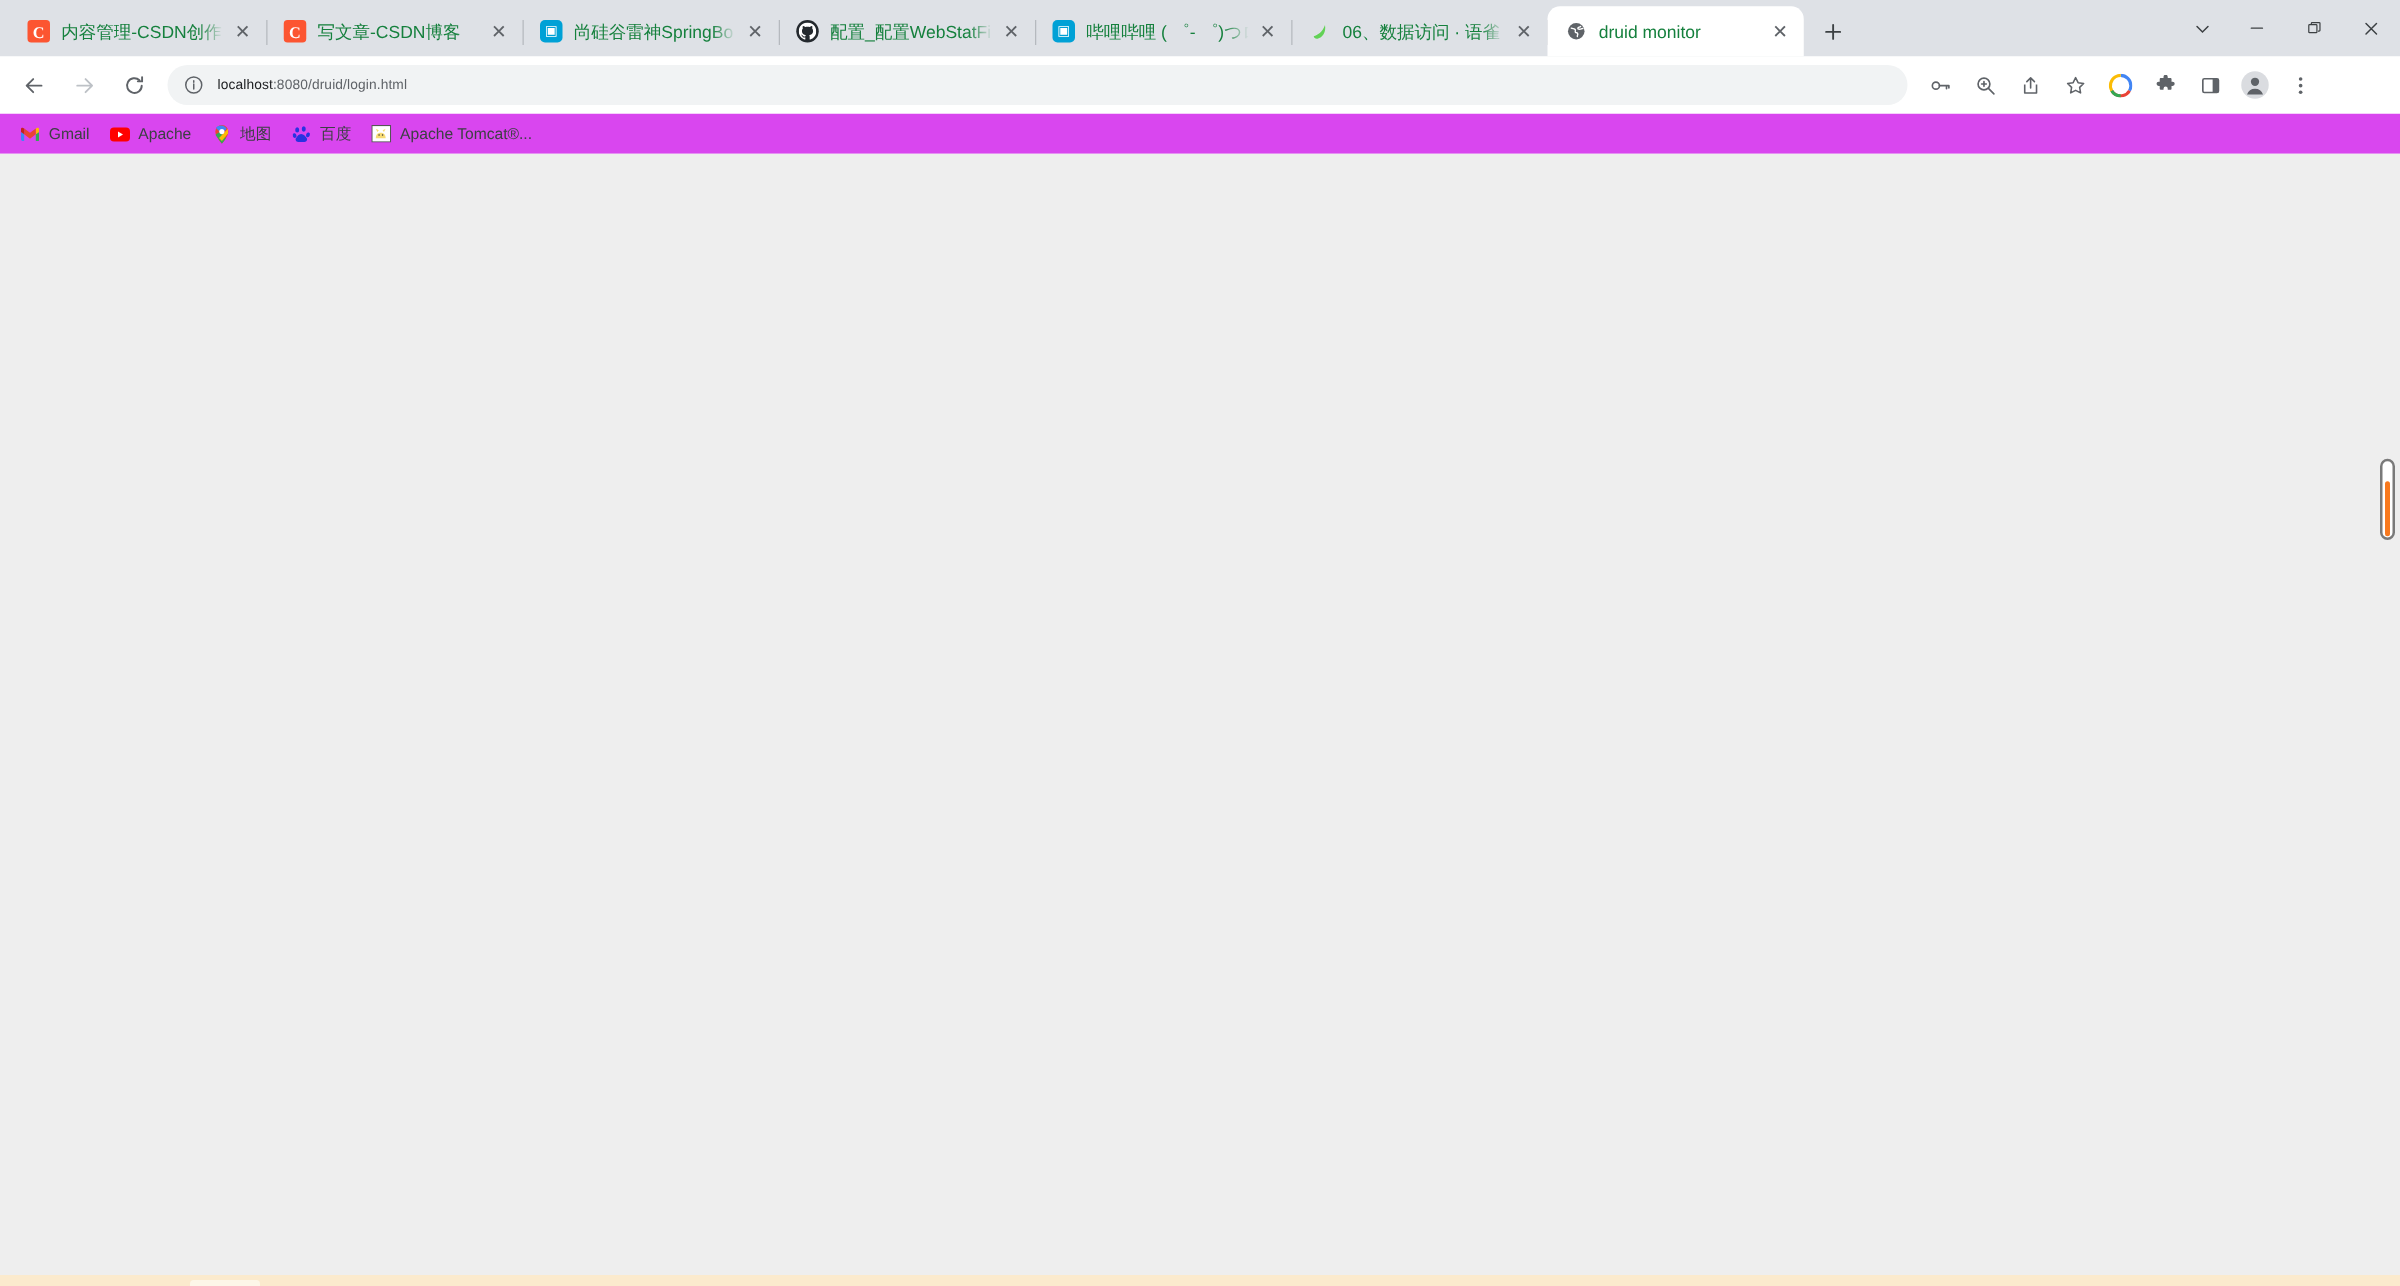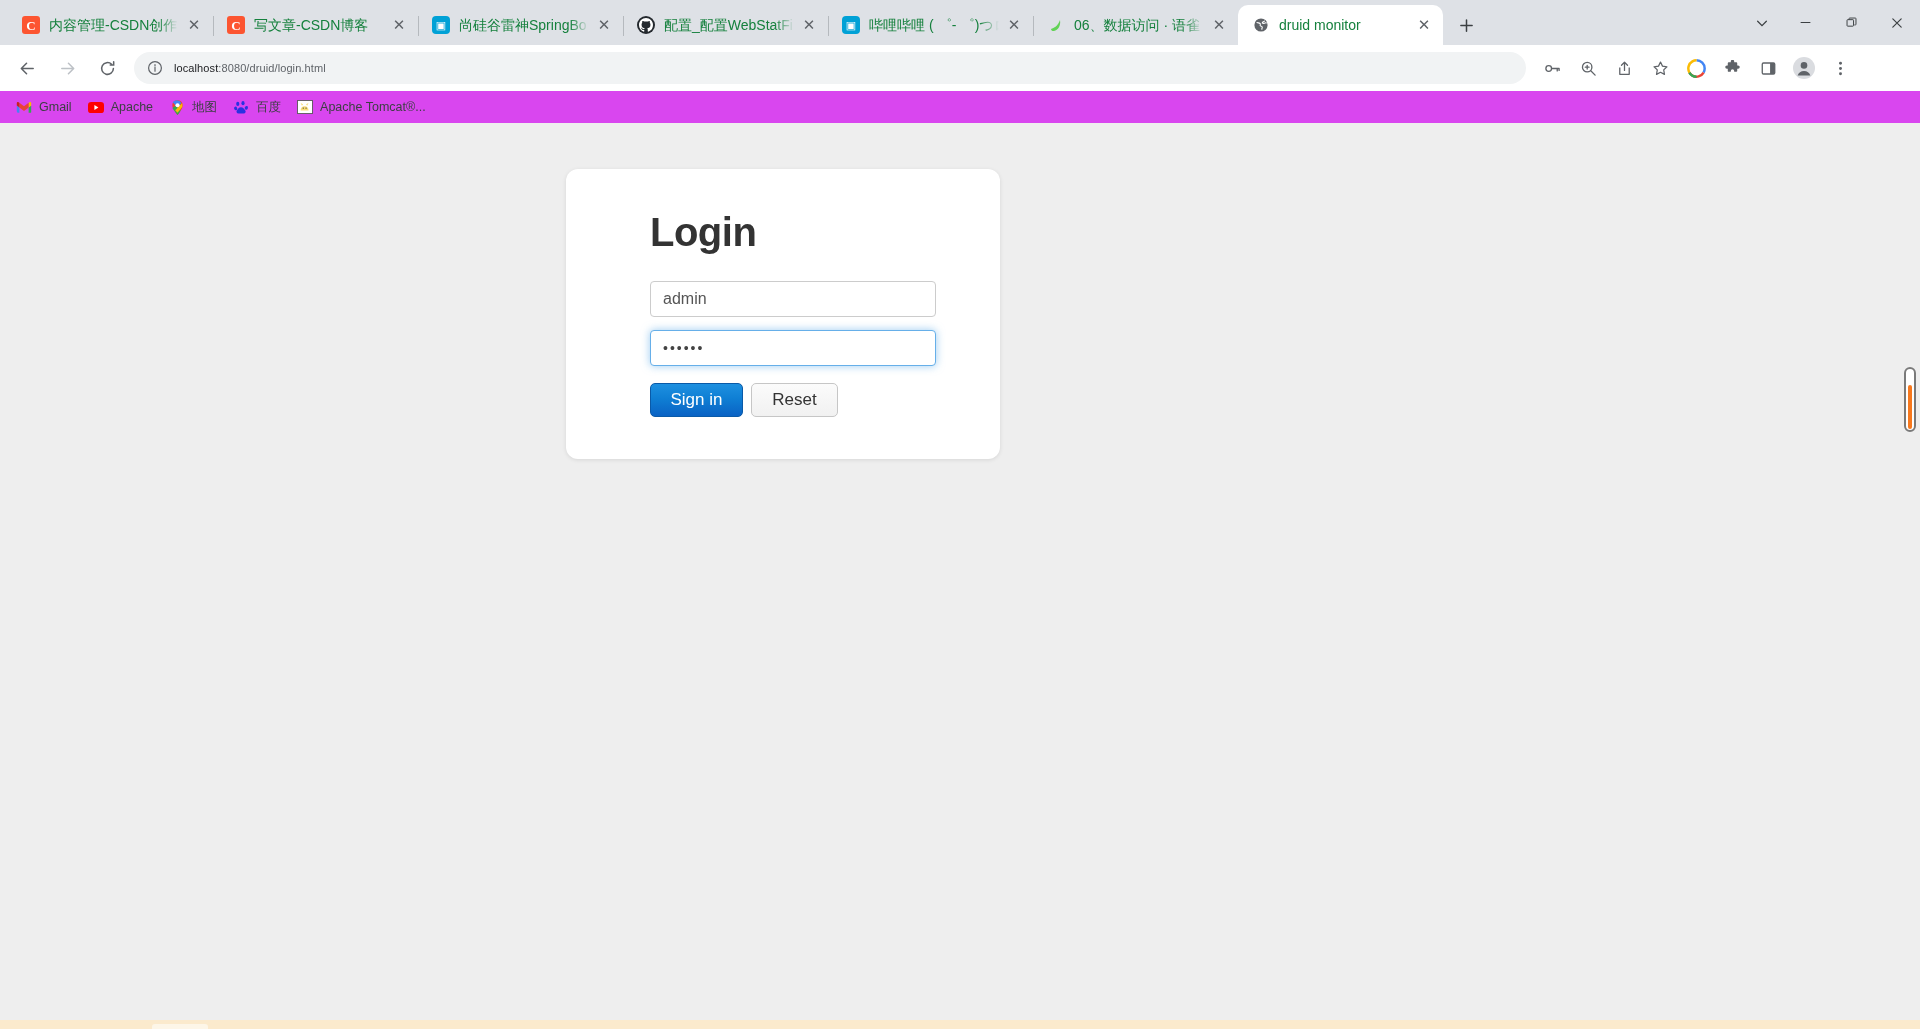--- a/index.html
+++ b/index.html
@@ -425,33 +425,20 @@
           <circle cx="7" cy="9.2" r="0.7" fill="#333"></circle>
             <circle cx="10.2" cy="9.2" r="0.7" fill="#333"></circle>
         </svg>
       </span>
       <span class="bm-label">Apache Tomcat®...</span>
     </div>
   </div>
 
   <div class="viewport">
 
-    <div class="login-card">
-      <div class="login-title">Login</div>
-
-      <div class="field-wrap">
-        <input class="login-input user" type="text" value="admin" style="">
-        <input class="login-input pass" type="text" value="••••••" style="">
-      </div>
-
-      <div class="btn-row">
-        <div class="btn btn-signin">Sign in</div>
-        <div class="btn btn-reset">Reset</div>
-      </div>
-    </div>
 
     <div class="scrollbar">
       <div class="scrollbar-fill"></div>
     </div>
 
     <div class="bottom-strip">
       <div class="bottom-nub"></div>
     </div>
   </div>
 

